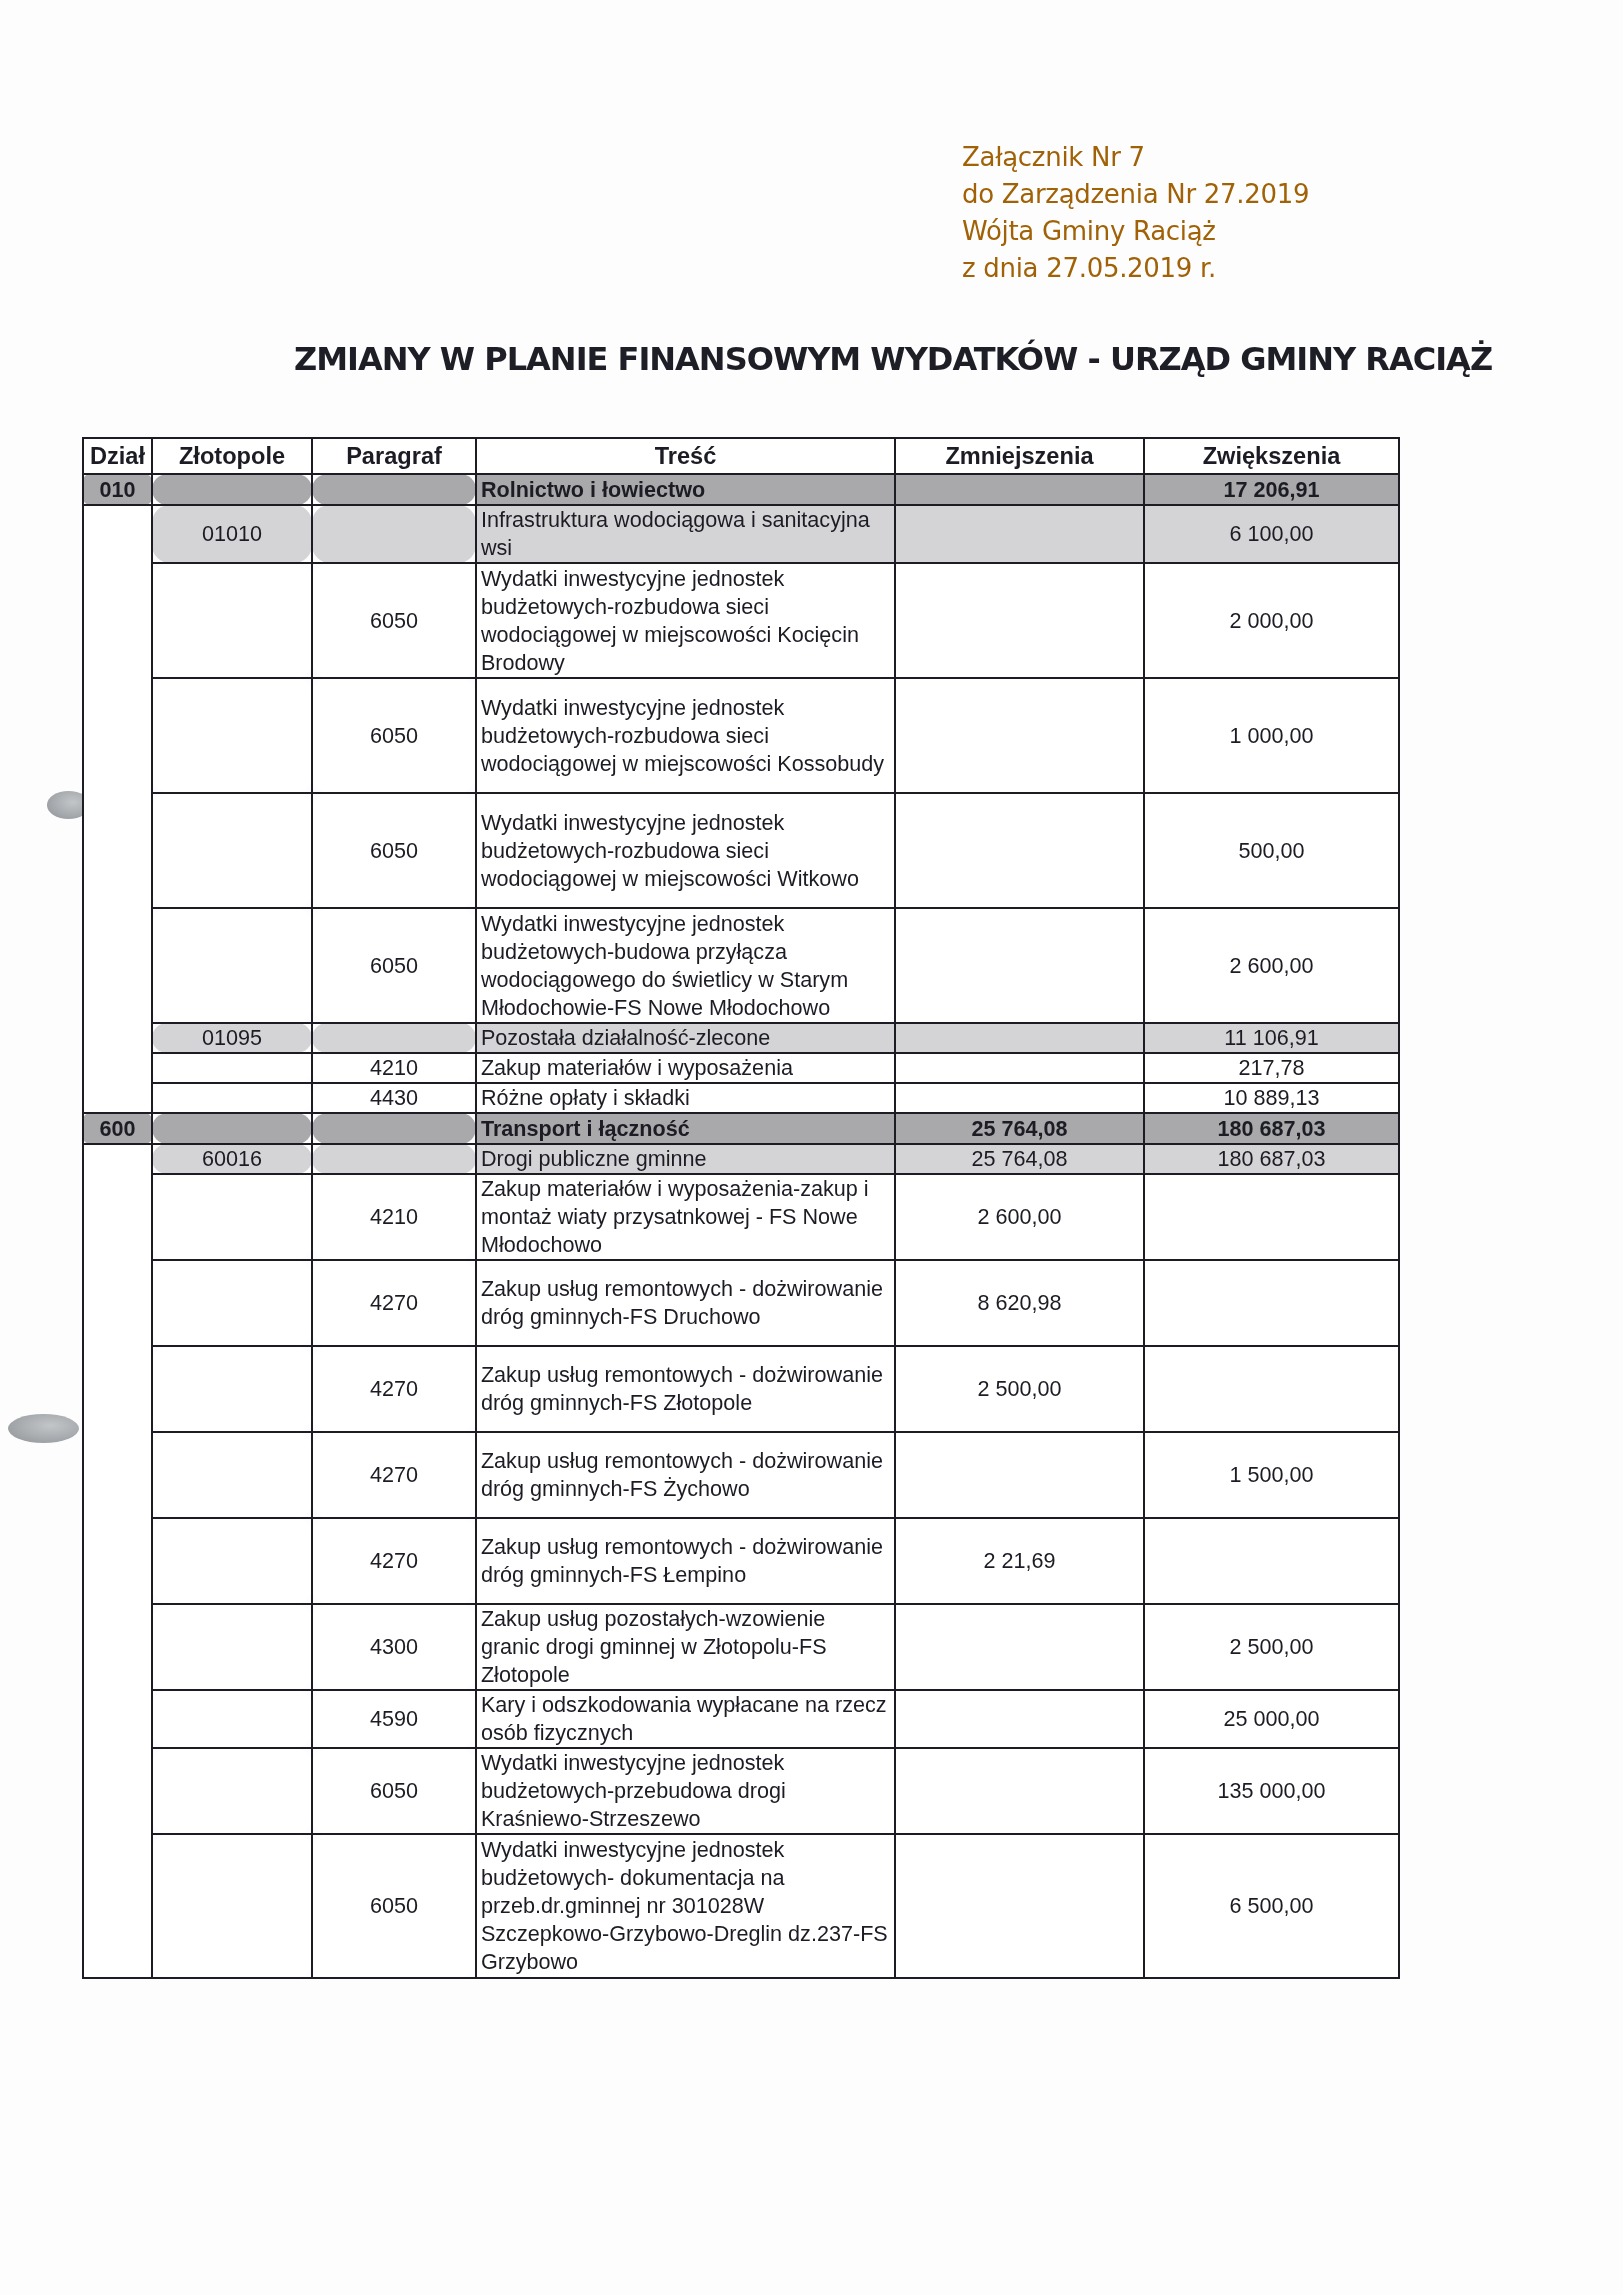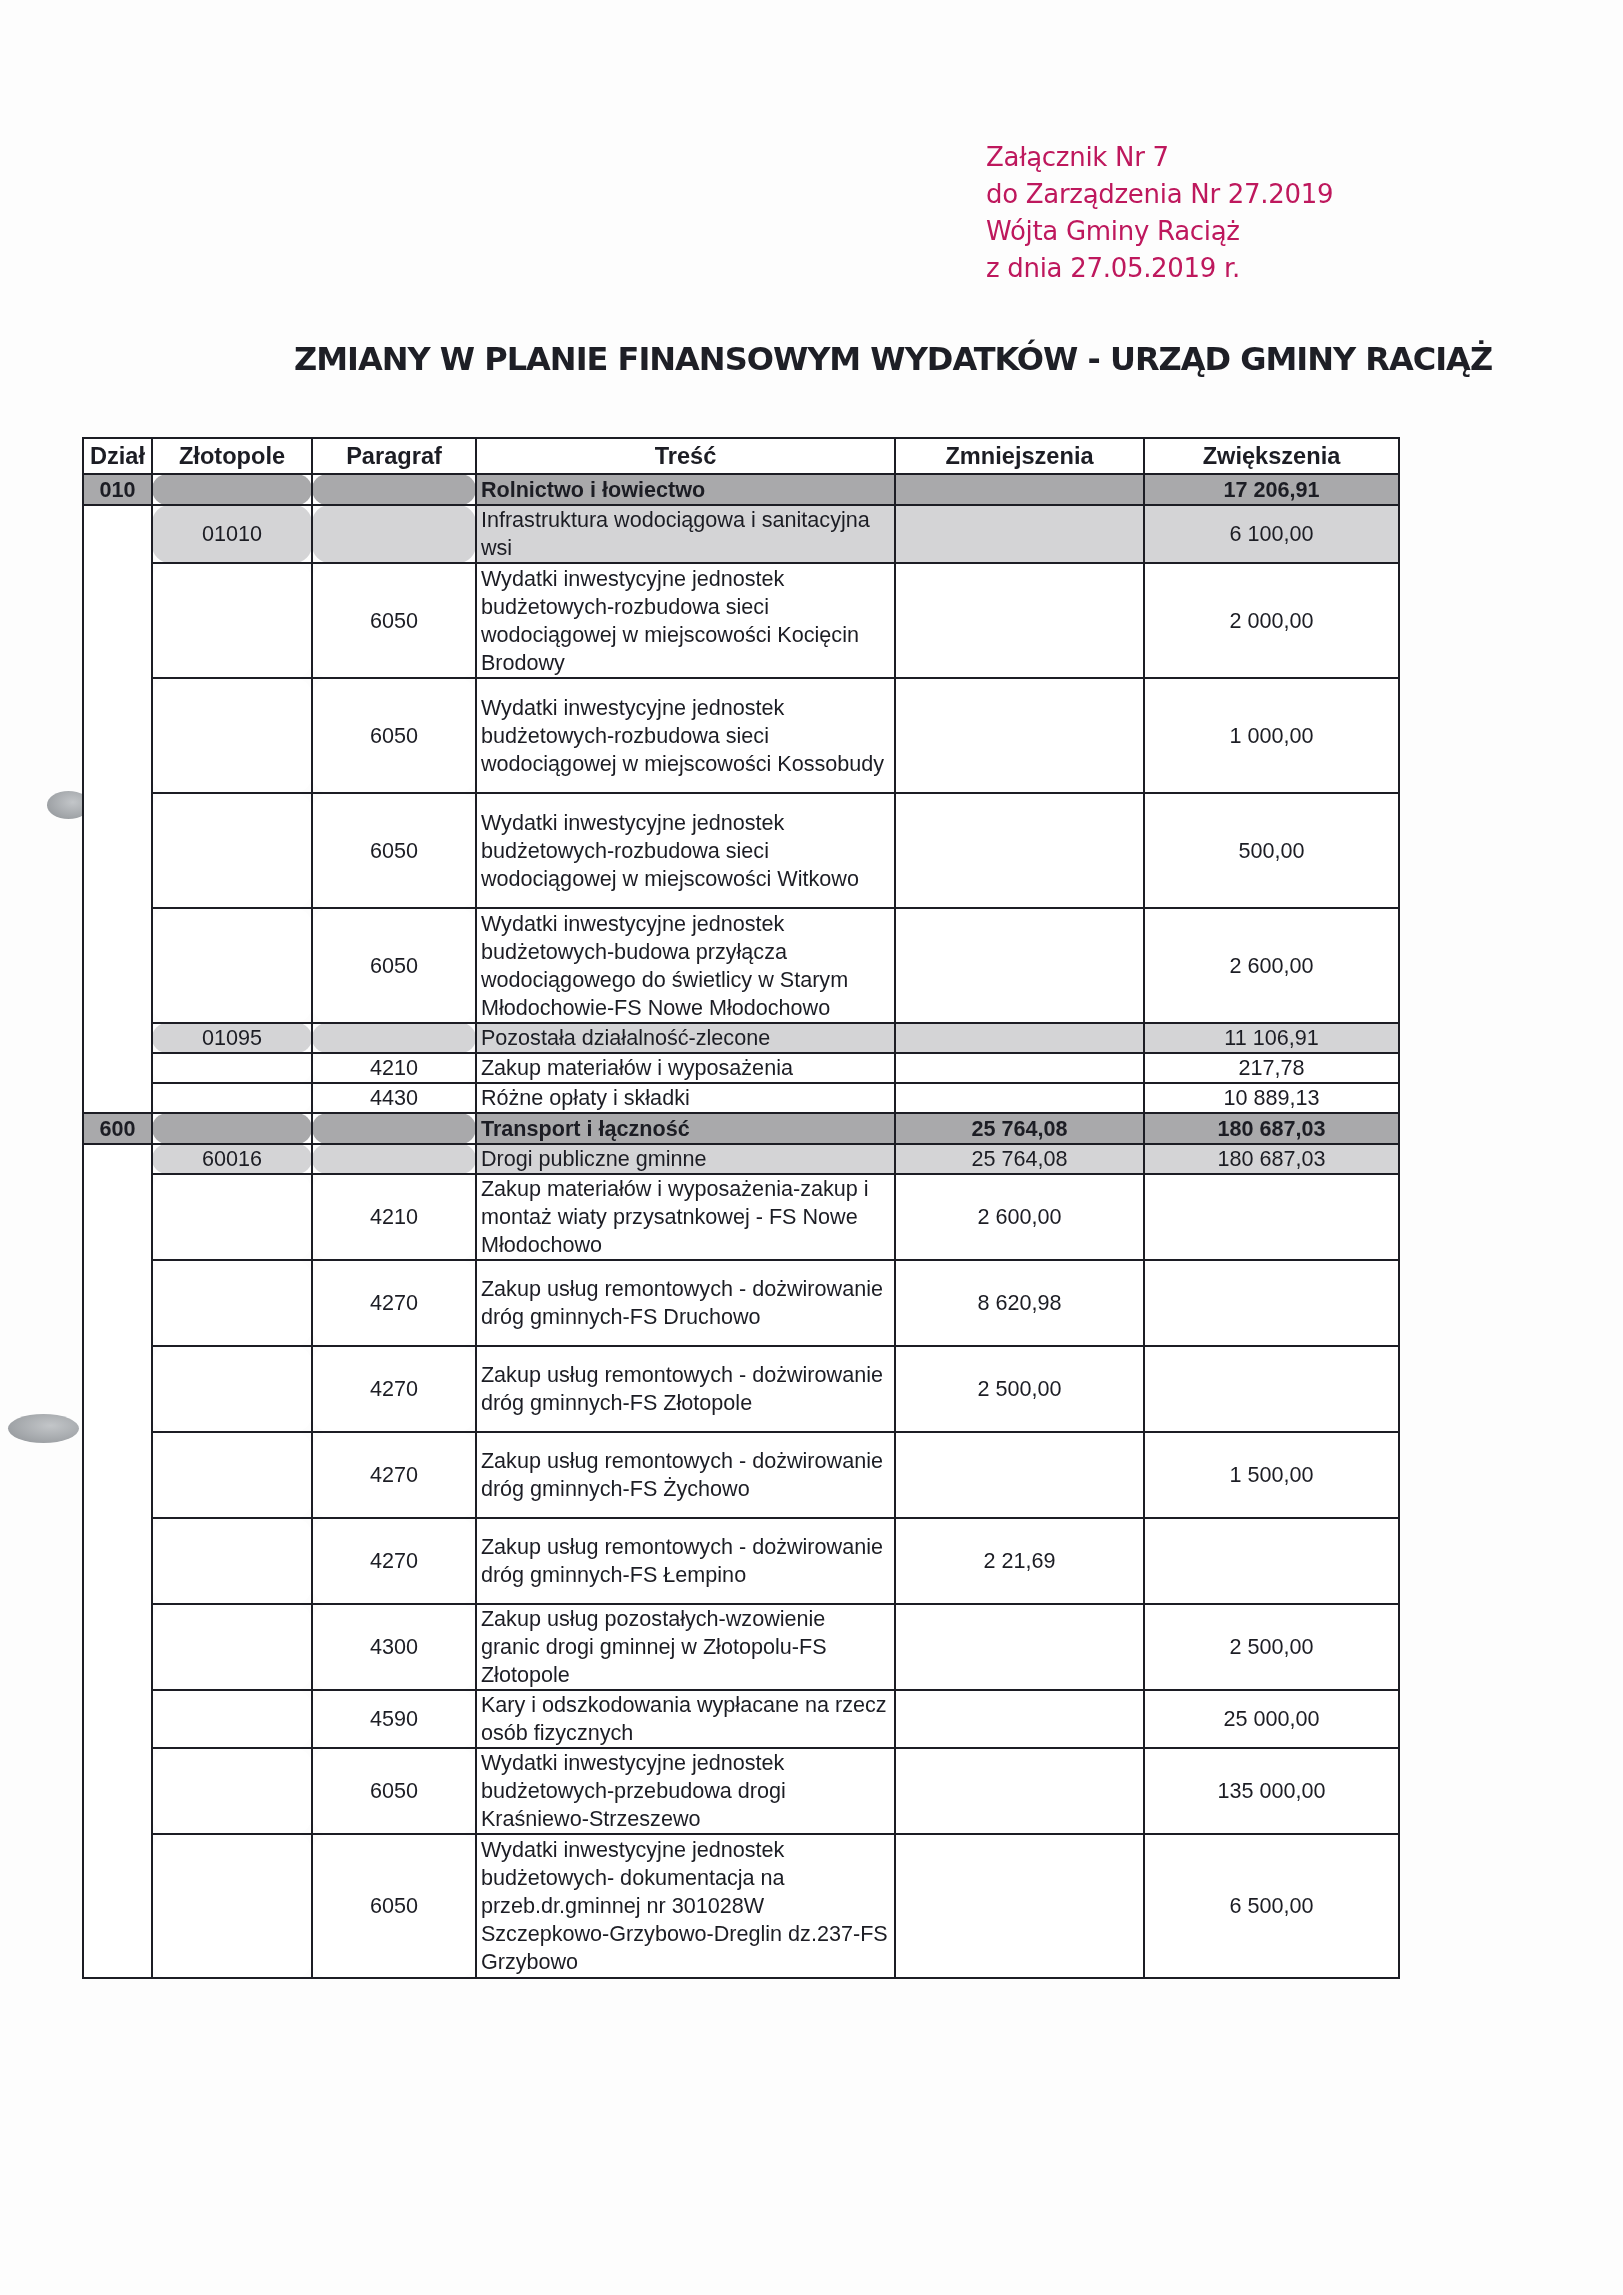--- a/index.html
+++ b/index.html
@@ -2,23 +2,22 @@
 <html style="font-size:10.5px"><head>
 <meta charset="utf-8">
 <style>
   html, body { margin: 0; padding: 0; }
   body {
     width: 1623px; height: 2295px; background: #fdfdfd; position: relative; overflow: hidden;
     font-family: "Liberation Sans", sans-serif; color: #1c1d24;
   }
   .annex {
     position: absolute; left: 962px; top: 139px;
-    font-family: "DejaVu Sans", sans-serif; font-size: 26px; line-height: 37px; color: #be185d;
+    font-family: "DejaVu Sans", sans-serif; font-size: 26px; line-height: 37px; color: #a16207;
     letter-spacing: -0.3px;
-    margin-left: 24px;
   }
   .annex div { white-space: nowrap; }
   .title {
     position: absolute; left: 294px; top: 340px; width: 916px;
     font-family: "DejaVu Sans", sans-serif; font-weight: bold; font-size: 32px;
     letter-spacing: -1px; color: #1e1f26; white-space: nowrap;
   }
   table.budget {
     position: absolute; left: 82px; top: 437px;
     border-collapse: collapse; table-layout: fixed; width: 1316px;
@@ -27,21 +26,21 @@
   table.budget col.c1 { width: 69px; }
   table.budget col.c2 { width: 160px; }
   table.budget col.c3 { width: 164px; }
   table.budget col.c4 { width: 419px; }
   table.budget col.c5 { width: 249px; }
   table.budget col.c6 { width: 255px; }
   table.budget td, table.budget th {
     border: 2px solid #1c1d24; padding: 0 3.9px; vertical-align: middle;
   }
   table.budget th { font-weight: bold; font-size: 23.6px; height: 34px; background: #fff; }
-  td.dz { text-align: center; font-weight: bold; }
+  td.dz { text-align: center; font-weight: bold; border-radius: 7px; }
   td.rz, td.pg { text-align: center; border-radius: 18px; }
   td.tr { text-align: left; padding-left: 2.6px; }
   td.num { text-align: center; padding-right: 2.6px; }
   tr.dzial td { background: #a9a9ab; font-weight: bold; height: 29px; }
   tr.rozdzial td.shade { background: #d4d4d6; }
   tr.plain td { background: #fff; }
   td.dz-blank { background: #fff !important; border-top: none; border-bottom: none; }
   .clip {
     position: absolute; background: radial-gradient(ellipse at 60% 40%, #c3c6c9, #8e9296);
     border-radius: 50%;

